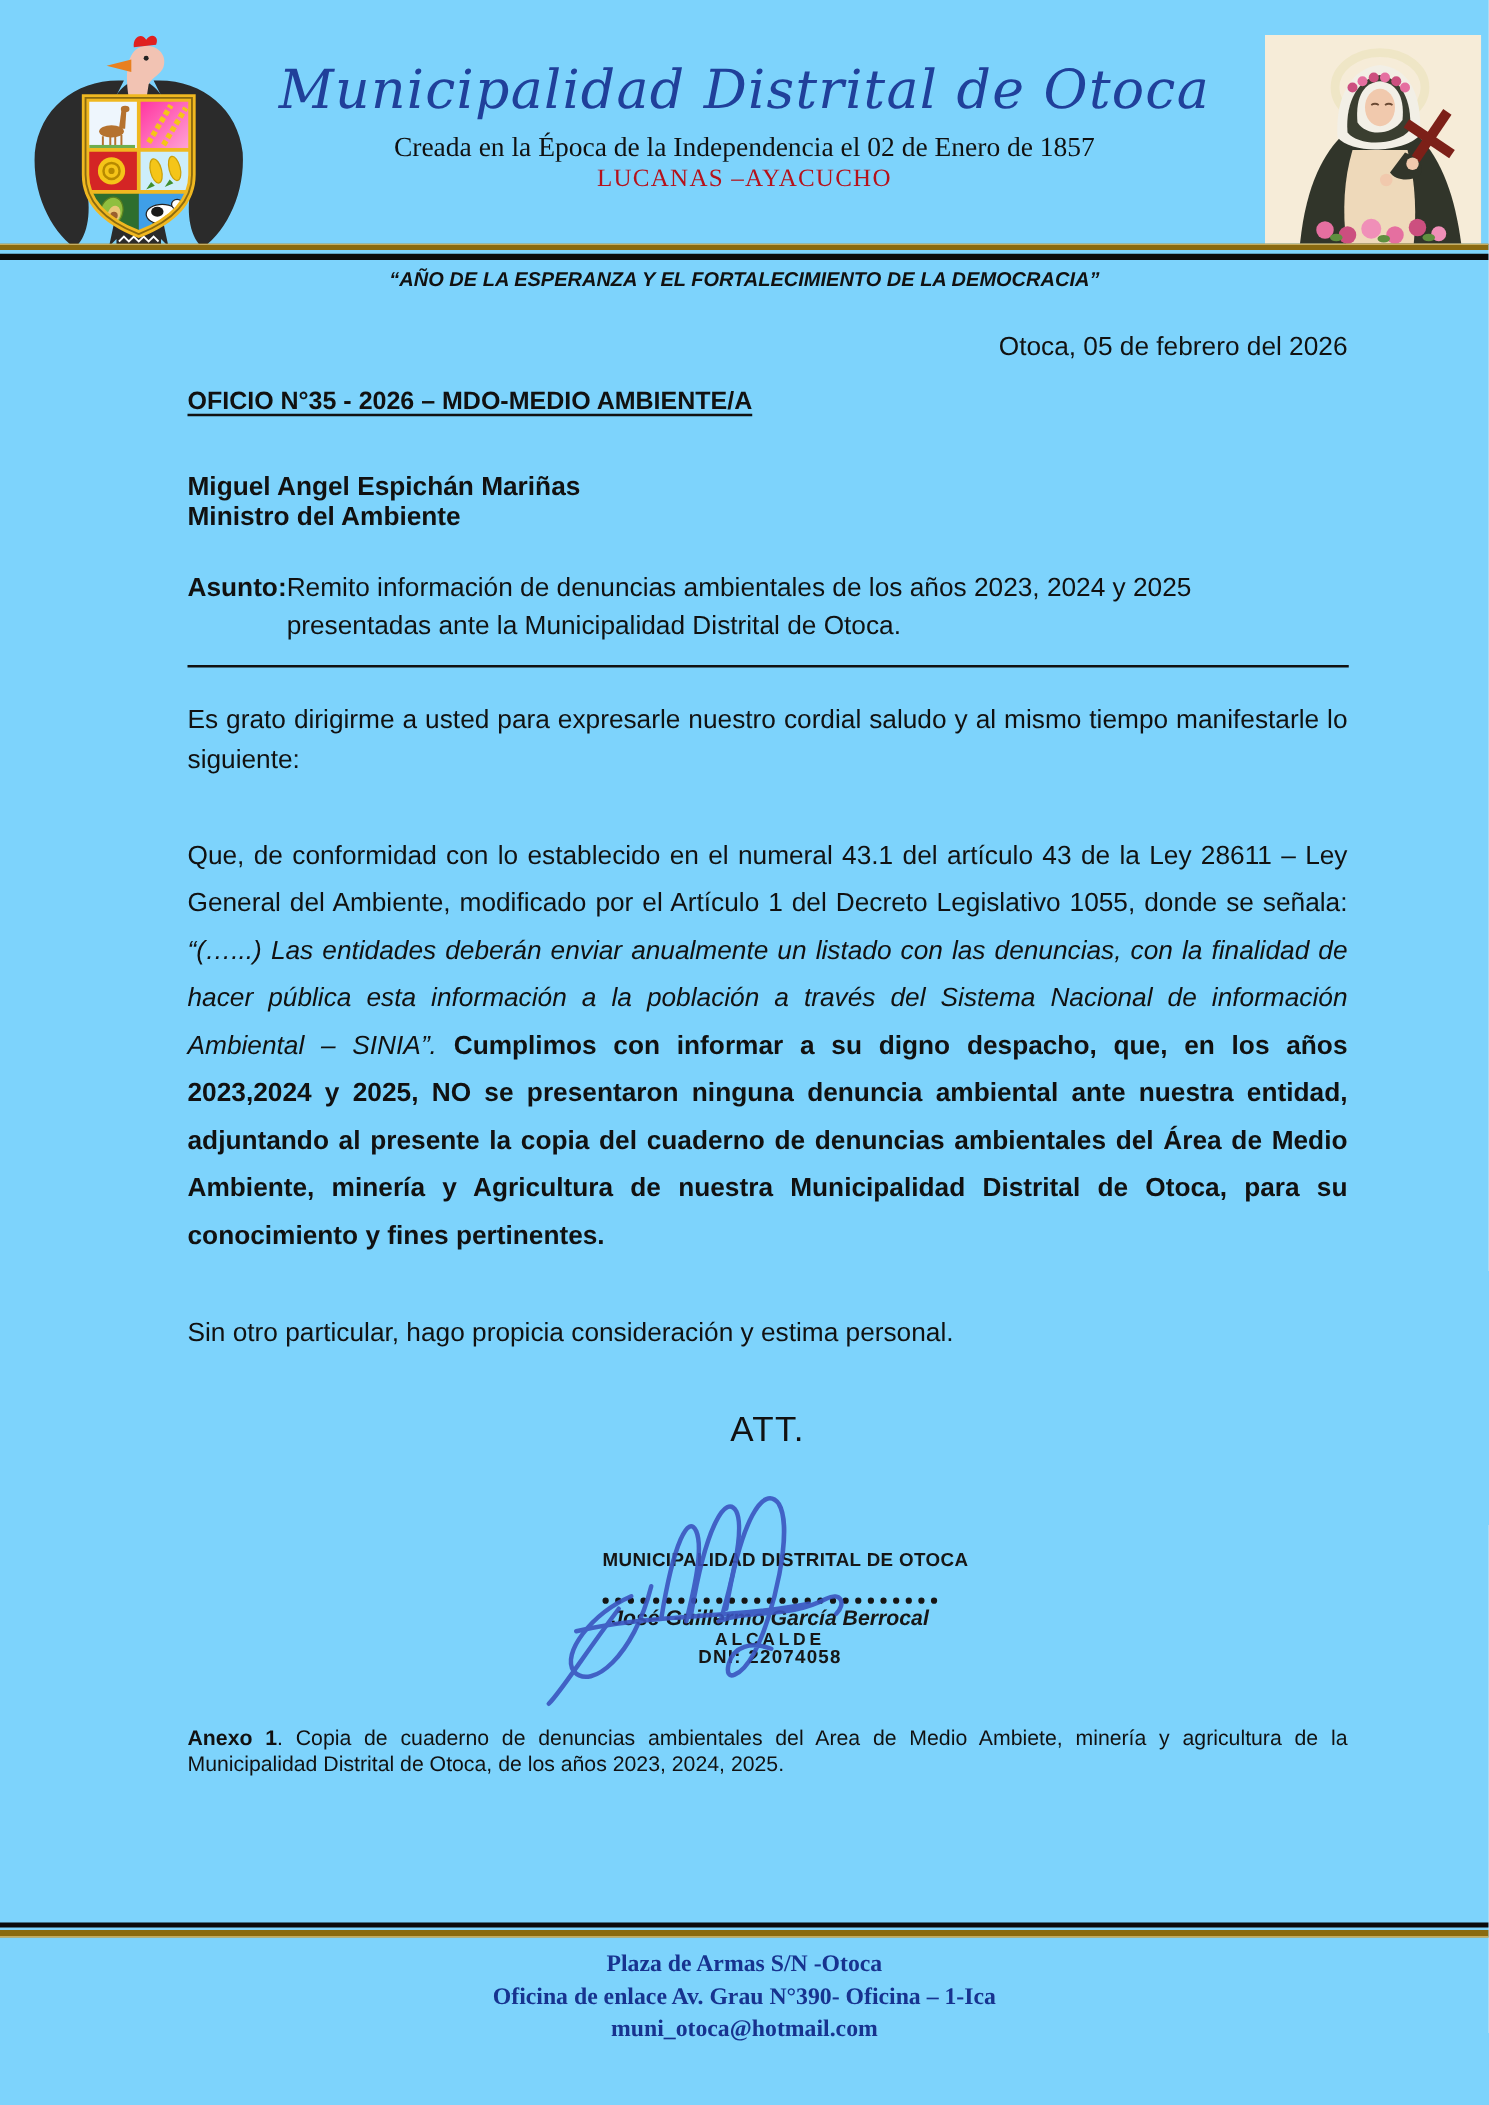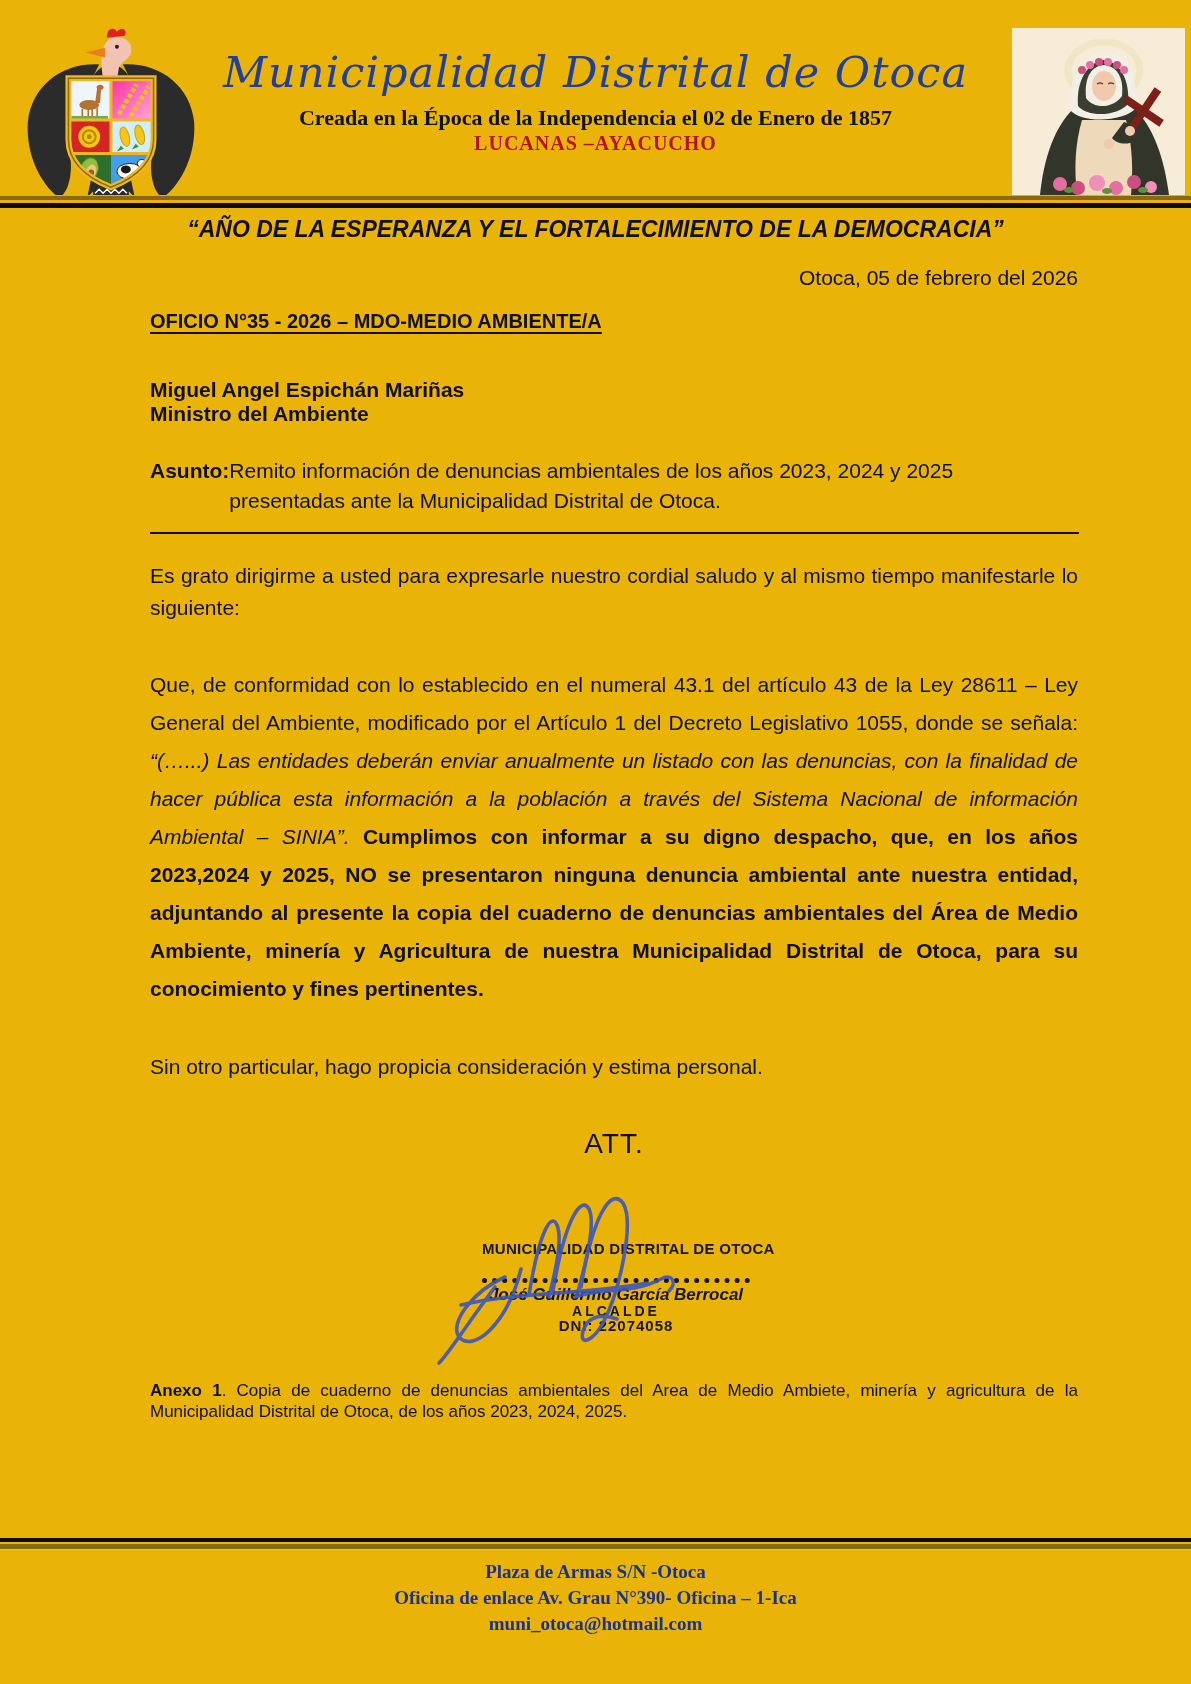--- a/index.html
+++ b/index.html
@@ -1,36 +1,36 @@
 <!DOCTYPE html>
 <html><head>
 <meta charset="utf-8">
 <style>
   html,body{margin:0;padding:0;background:#e8e8e8;}
   .page{
     position:relative;width:1191px;height:1684px;margin:0 auto;
-    background:#eab308;overflow:hidden;
+    background:#7dd3fc;overflow:hidden;
     font-family:"Liberation Sans",sans-serif;color:#111;
   }
   
   .hdr-center{position:absolute;left:213px;right:213px;top:46px;text-align:center;}
   .hdr-title{
     font-family:"DejaVu Serif","Liberation Serif",serif;font-style:italic;
     font-size:43px;line-height:52px;color:#20409A;letter-spacing:1px;white-space:nowrap;
   }
-  .hdr-sub{font-family:"Liberation Serif",serif;font-weight:bold;white-space:nowrap;text-align:center;}
+  .hdr-sub{font-family:"Liberation Serif",serif;font-weight:normal;white-space:nowrap;text-align:center;}
   .hdr-sub1{font-size:22px;line-height:27px;margin-top:6px;color:#111;}
   .hdr-sub2{font-size:22px;line-height:26px;color:#B5121B;}
   .hdr-sub3{font-size:20px;line-height:25px;color:#B5121B;letter-spacing:1px;}
   .emblem{position:absolute;}
   .rule-gold-top{position:absolute;left:0;right:0;top:195px;height:4px;background:#8A6A10;border-top:1px solid #c6ae62;}
   .rule-black-top{position:absolute;left:0;right:0;top:203px;height:5px;background:#0b0b0b;}
   
   .motto{position:absolute;left:0;right:0;top:216px;text-align:center;
-         font-size:23px;font-weight:bold;font-style:italic;}
+         font-size:16px;font-weight:bold;font-style:italic;}
   .place-date{position:absolute;top:266px;right:113px;font-size:21px;}
   .reference{position:absolute;left:150px;top:310px;font-size:20px;font-weight:bold;
              text-decoration:underline;text-decoration-thickness:2px;text-underline-offset:4px;}
   .recipient{position:absolute;left:150px;top:378px;font-size:21px;font-weight:bold;line-height:24px;}
   .asunto{position:absolute;left:150px;top:456px;width:930px;display:flex;font-size:21px;line-height:30px;}
   .asunto .lbl{font-weight:bold;flex:0 0 78px;}
   .asunto .txt{width:800px;}
   .divider{position:absolute;left:150px;right:112px;top:532px;height:2px;background:#111;}
   .greeting{position:absolute;left:150px;width:928px;top:560px;font-size:21px;line-height:32px;text-align:justify;}
   .mainpara{position:absolute;left:150px;width:928px;top:666px;font-size:21px;line-height:38px;text-align:justify;}

